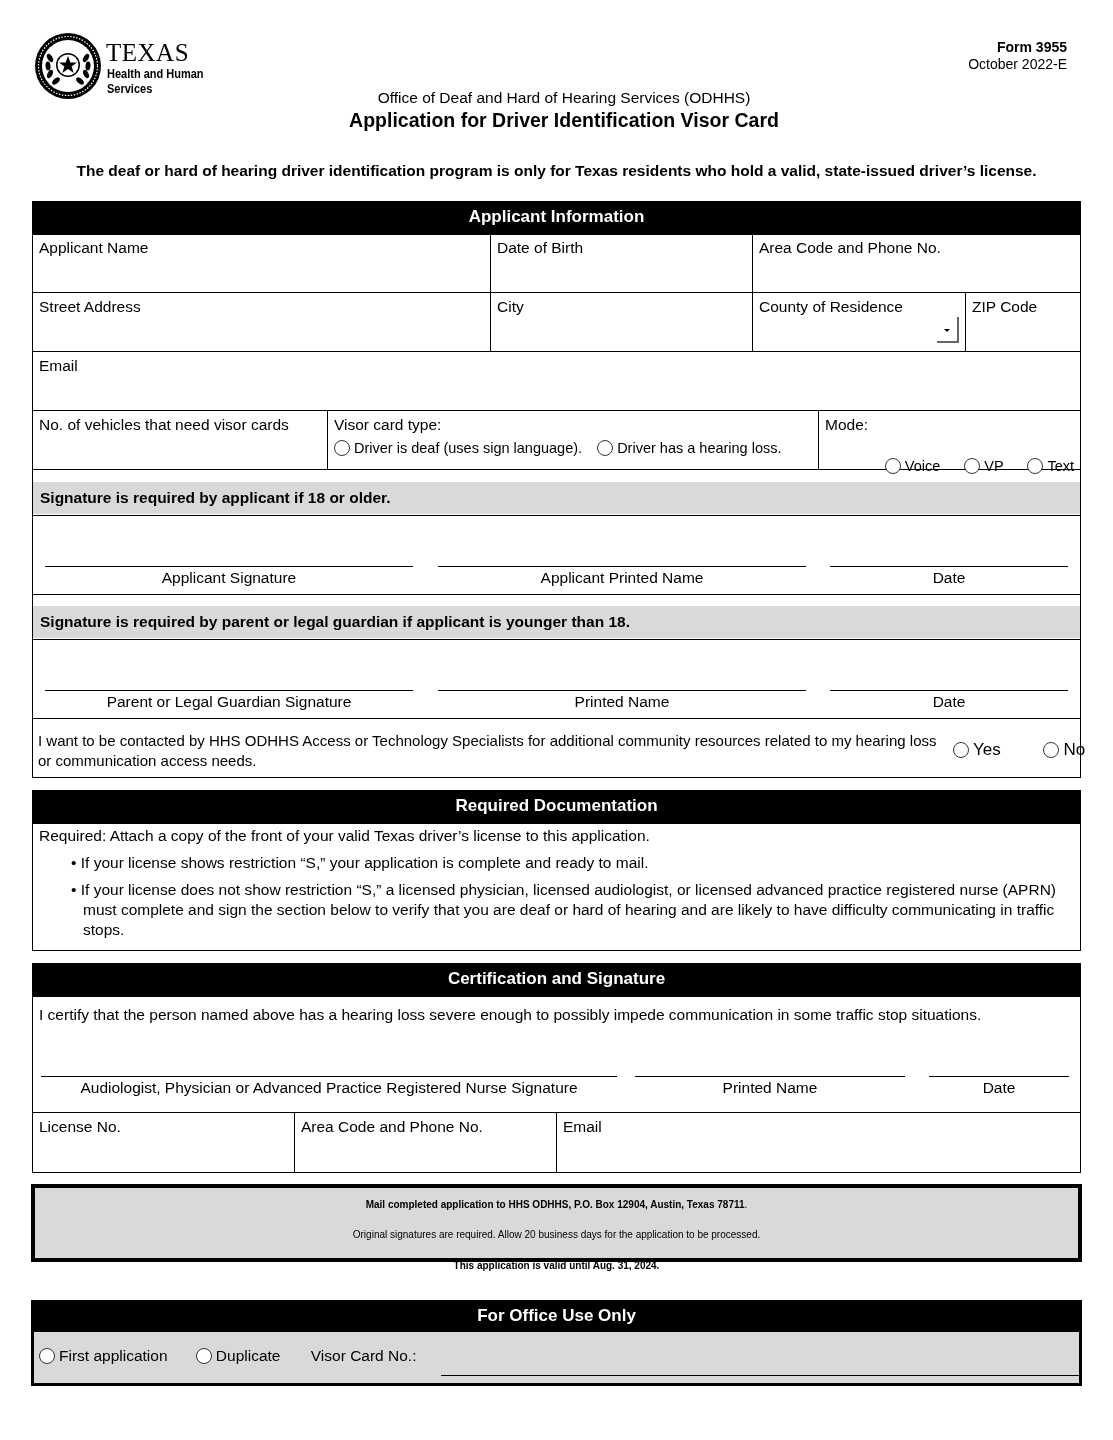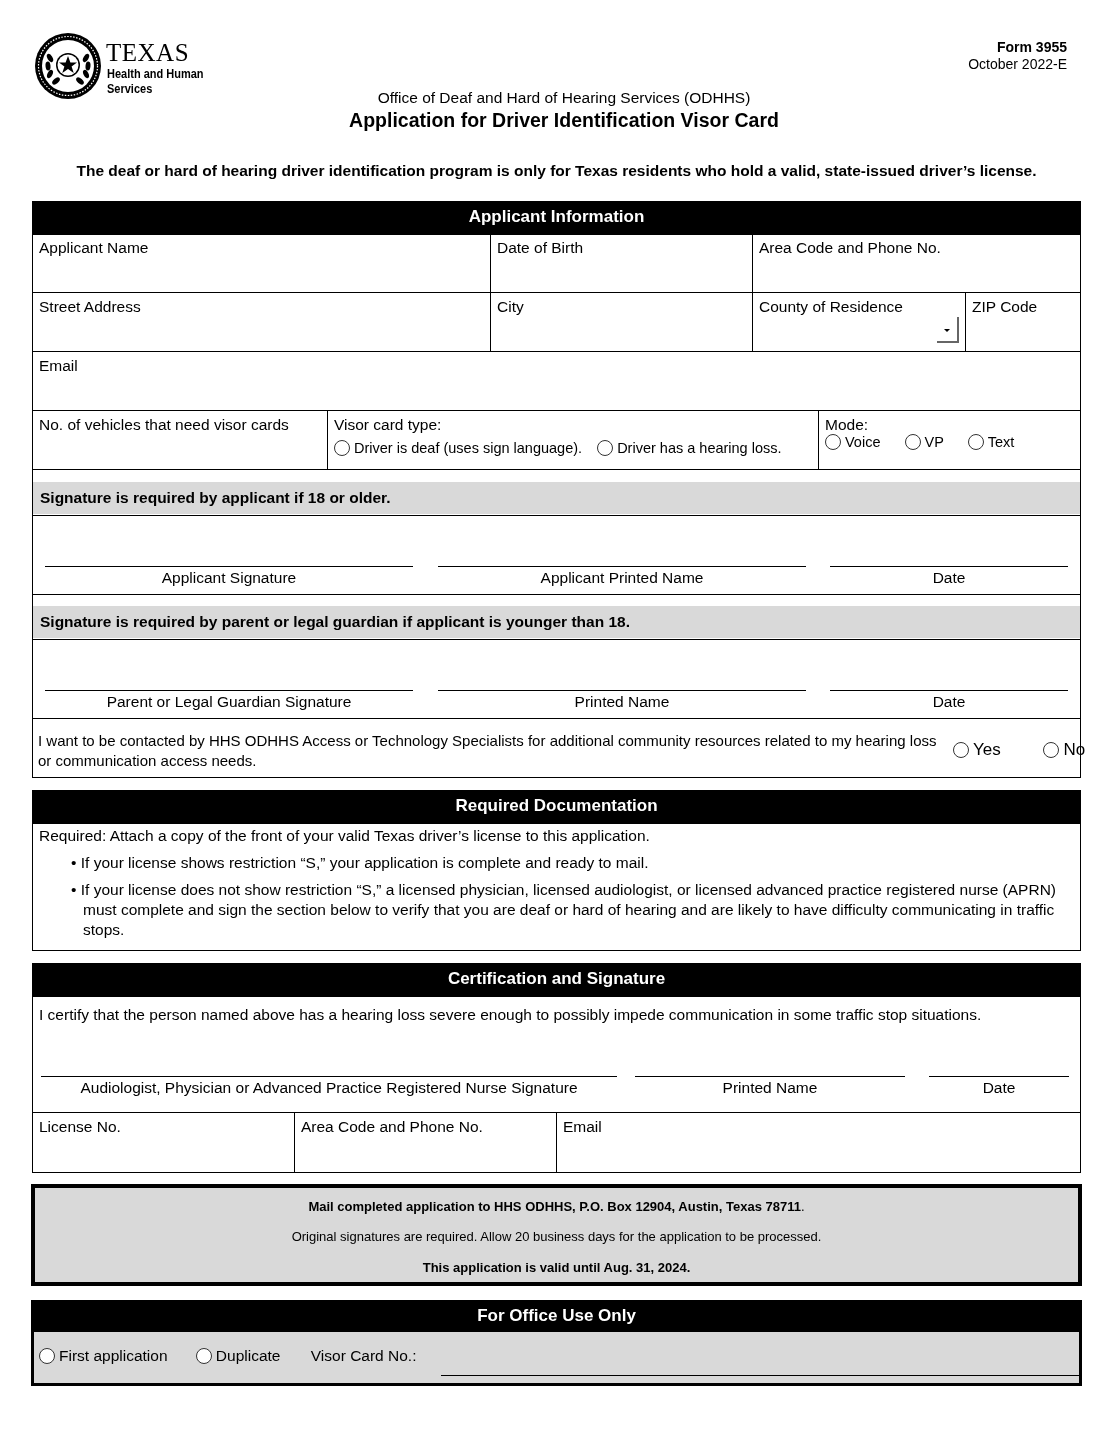--- a/index.html
+++ b/index.html
@@ -104,21 +104,21 @@
   <div class="cell" style="left:0; top:177px; width:295px; height:59px;"><span>No. of vehicles that need visor cards</span></div>
   <div class="cell" style="left:295px; top:177px; width:491px; height:59px; padding-top:5px;">
     <div>Visor card type:</div>
     <div style="margin-top:6px; font-size:14.5px; white-space:nowrap;">
       <span><span class="radio"></span><span>Driver is deaf (uses sign language).</span></span>
       <span style="margin-left:11px;"><span class="radio"></span><span>Driver has a hearing loss.</span></span>
     </div>
   </div>
   <div class="cell nr" style="left:786px; top:177px; width:261px; height:59px;">
     <div>Mode:</div>
-    <div style="margin-top:0; font-size:14.5px; white-space:nowrap;">
+    <div style="margin-top:24px; font-size:14.5px; white-space:nowrap;text-align:right;">
       <span><span class="radio"></span><span>Voice</span></span>
       <span style="margin-left:20px;"><span class="radio"></span><span>VP</span></span>
       <span style="margin-left:20px;"><span class="radio"></span><span>Text</span></span>
     </div>
   </div>
 </div>
 
 <div class="abs" style="left:32px; top:469px; width:1049px; height:309px; border-left:1px solid #000; border-right:1px solid #000; border-bottom:1px solid #000;"></div>
 
 <div class="abs graybar" style="left:33px; top:482px; width:1047px;">Signature is required by applicant if 18 or older.</div>
@@ -156,21 +156,21 @@
   <div class="sigline" style="left:8px; top:80px; width:576px;"><span>Audiologist, Physician or Advanced Practice Registered Nurse Signature</span></div>
   <div class="sigline" style="left:602px; top:80px; width:270px;"><span>Printed Name</span></div>
   <div class="sigline" style="left:896px; top:80px; width:140px;"><span>Date</span></div>
 
   <div style="position:absolute; left:0; top:116px; width:1047px; border-top:1px solid #000;"></div>
   <div class="cell" style="left:0; top:117px; width:262px; height:59px; border-bottom:none;"><span>License No.</span></div>
   <div class="cell" style="left:262px; top:117px; width:262px; height:59px; border-bottom:none;"><span>Area Code and Phone No.</span></div>
   <div class="cell nr" style="left:524px; top:117px; width:523px; height:59px; border-bottom:none;"><span>Email</span></div>
 </div>
 
-<div class="abs" style="left:31px; top:1184px; width:1051px; height:102px; border:4px solid #000; background:#d9d9d9; text-align:center; font-size:13px;">
+<div class="abs" style="left:31px; top:1184px; width:1051px; height:78px; border:4px solid #000; background:#d9d9d9; text-align:center; font-size:10px;">
   <div style="position:absolute; left:0; right:0; top:11px;"><span style="font-weight:bold;">Mail completed application to HHS ODHHS, P.O. Box 12904, Austin, Texas 78711</span><span>.</span></div>
   <div style="position:absolute; left:0; right:0; top:41px;">Original signatures are required. Allow 20 business days for the application to be processed.</div>
   <div style="position:absolute; left:0; right:0; top:72px; font-weight:bold;">This application is valid until Aug. 31, 2024.</div>
 </div>
 
 <div class="abs sec-head" style="left:31px; top:1300px; width:1051px; height:33px; line-height:31px;">For Office Use Only</div>
 <div class="abs" style="left:31px; top:1332px; width:1051px; height:54px; background:#d9d9d9; border:3px solid #000; border-top:none;">
   <div style="position:absolute; left:5px; top:15px; font-size:15.5px; white-space:nowrap;">
     <span><span class="radio"></span><span>First application</span></span>
     <span style="margin-left:24px;"><span class="radio"></span><span>Duplicate</span></span>

